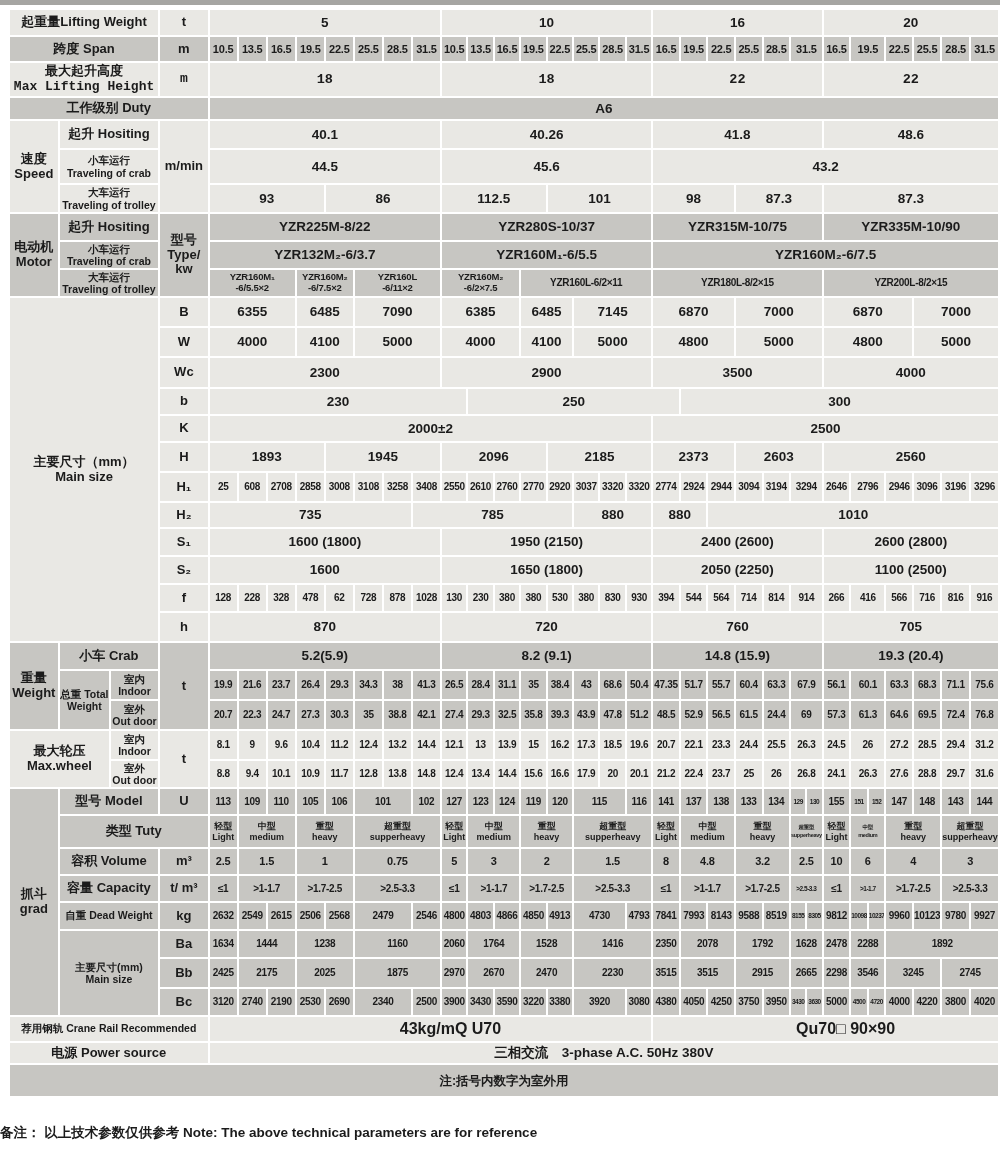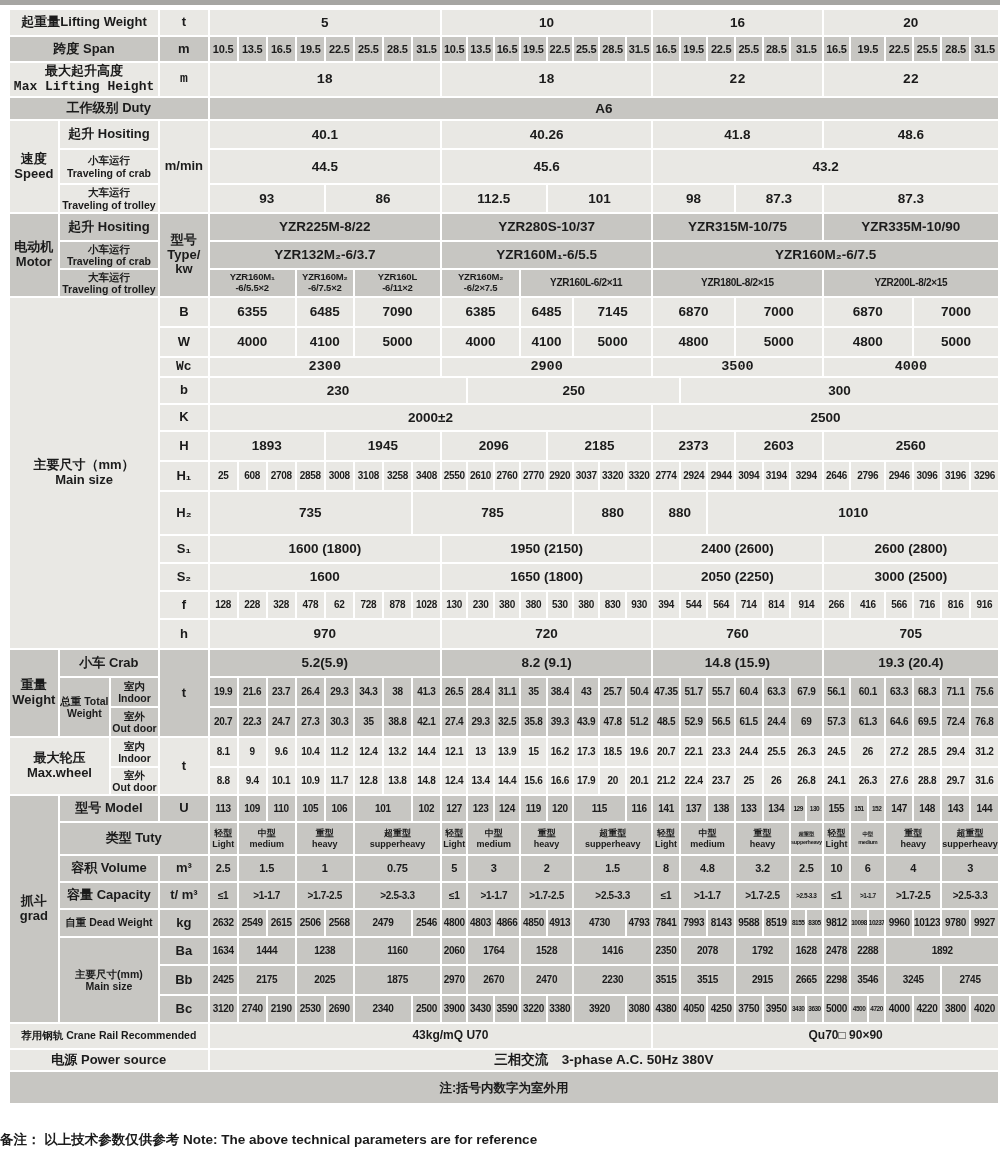--- a/index.html
+++ b/index.html
@@ -7,21 +7,21 @@
   .top-edge{height:5px;background:#a6a5a2;margin-bottom:3px;}
   table{border-collapse:collapse;table-layout:fixed;margin-left:8px;}
   td{border:2px solid #fff;text-align:center;vertical-align:middle;padding:0;
      font-size:13.5px;font-weight:600;line-height:1.12;white-space:pre-line;overflow:hidden;}
   tr.L td{background:#e9e8e4;}
   tr.D td{background:#c7c6c2;}
   td.lb{font-size:13px;}
   td.lb2{font-size:10.5px;line-height:1.15;}
   td.lbs{font-size:10.5px;}
   td.u{font-size:13px;}
-  td.s12{font-size:12px;padding-left:40px;}
+  td.s12{font-size:16px;padding-left:40px;}
   td.s11{font-size:11px;letter-spacing:-0.2px;}
   td.s10{font-size:10px;letter-spacing:-0.3px;}
   td.xs{font-size:6.5px;letter-spacing:-0.5px;}
   td.two{font-size:9.5px;letter-spacing:-0.2px;}
   td.typ{font-size:9px;line-height:1.2;}
   td.typx{font-size:5.5px;line-height:1.3;letter-spacing:-0.3px;}
   td.note{font-size:12.5px;}
   .footer{margin:26px 0 0 0;font-size:13.5px;font-weight:600;}
 </style>
 </head>
@@ -229,21 +229,21 @@
         <td colspan="4">4100</td>
         <td colspan="6">5000</td>
         <td colspan="6">4000</td>
         <td colspan="4">4100</td>
         <td colspan="6">5000</td>
         <td colspan="6">4800</td>
         <td colspan="6">5000</td>
         <td colspan="6">4800</td>
         <td colspan="6">5000</td>
       </tr>
-      <tr class="L" style="height: 20px; font-family: Liberation Mono, monospace;">
+      <tr class="L" style="height: 31px;">
         <td class="u">Wc</td>
         <td colspan="16">2300</td>
         <td colspan="16">2900</td>
         <td colspan="12">3500</td>
         <td colspan="12">4000</td>
       </tr>
       <tr class="L" style="height: 27px;">
         <td class="u">b</td>
         <td colspan="18">230</td>
         <td colspan="16">250</td>
@@ -288,41 +288,41 @@
         <td colspan="2" class="s10">3094</td>
         <td colspan="2" class="s10">3194</td>
         <td colspan="2" class="s10">3294</td>
         <td colspan="2" class="s10">2646</td>
         <td colspan="2" class="s10">2796</td>
         <td colspan="2" class="s10">2946</td>
         <td colspan="2" class="s10">3096</td>
         <td colspan="2" class="s10">3196</td>
         <td colspan="2" class="s10">3296</td>
       </tr>
-      <tr class="L" style="height: 44px;">
+      <tr class="L" style="height: 26px;">
         <td class="u">H₂</td>
         <td colspan="14">735</td>
         <td colspan="12">785</td>
         <td colspan="6">880</td>
         <td colspan="4">880</td>
         <td colspan="20">1010</td>
       </tr>
       <tr class="L" style="height: 28px;">
         <td class="u">S₁</td>
         <td colspan="16">1600 (1800)</td>
         <td colspan="16">1950 (2150)</td>
         <td colspan="12">2400 (2600)</td>
         <td colspan="12">2600 (2800)</td>
       </tr>
       <tr class="L" style="height: 28px;">
         <td class="u">S₂</td>
         <td colspan="16">1600</td>
         <td colspan="16">1650 (1800)</td>
         <td colspan="12">2050 (2250)</td>
-        <td colspan="12">3000 (2500)</td>
+        <td colspan="12">1100 (2500)</td>
       </tr>
       <tr class="L" style="height: 28px;">
         <td class="u">f</td>
         <td colspan="2" class="s10">128</td>
         <td colspan="2" class="s10">228</td>
         <td colspan="2" class="s10">328</td>
         <td colspan="2" class="s10">478</td>
         <td colspan="2" class="s10">62</td>
         <td colspan="2" class="s10">728</td>
         <td colspan="2" class="s10">878</td>
@@ -343,21 +343,21 @@
         <td colspan="2" class="s10">914</td>
         <td colspan="2" class="s10">266</td>
         <td colspan="2" class="s10">416</td>
         <td colspan="2" class="s10">566</td>
         <td colspan="2" class="s10">716</td>
         <td colspan="2" class="s10">816</td>
         <td colspan="2" class="s10">916</td>
       </tr>
       <tr class="L" style="height: 30px;">
         <td class="u">h</td>
-        <td colspan="16">970</td>
+        <td colspan="16">870</td>
         <td colspan="16">720</td>
         <td colspan="12">760</td>
         <td colspan="12">705</td>
       </tr>
       <tr class="D" style="height: 28px;">
         <td rowspan="3" class="lb">重量
 Weight</td>
         <td colspan="2" class="lb">小车 Crab</td>
         <td rowspan="3" class="u">t</td>
         <td colspan="16">5.2(5.9)</td>
@@ -377,21 +377,21 @@
         <td colspan="2" class="s10">29.3</td>
         <td colspan="2" class="s10">34.3</td>
         <td colspan="2" class="s10">38</td>
         <td colspan="2" class="s10">41.3</td>
         <td colspan="2" class="s10">26.5</td>
         <td colspan="2" class="s10">28.4</td>
         <td colspan="2" class="s10">31.1</td>
         <td colspan="2" class="s10">35</td>
         <td colspan="2" class="s10">38.4</td>
         <td colspan="2" class="s10">43</td>
-        <td colspan="2" class="s10">25.7</td>
+        <td colspan="2" class="s10">68.6</td>
         <td colspan="2" class="s10">50.4</td>
         <td colspan="2" class="s10">47.35</td>
         <td colspan="2" class="s10">51.7</td>
         <td colspan="2" class="s10">55.7</td>
         <td colspan="2" class="s10">60.4</td>
         <td colspan="2" class="s10">63.3</td>
         <td colspan="2" class="s10">67.9</td>
         <td colspan="2" class="s10">56.1</td>
         <td colspan="2" class="s10">60.1</td>
         <td colspan="2" class="s10">63.3</td>

